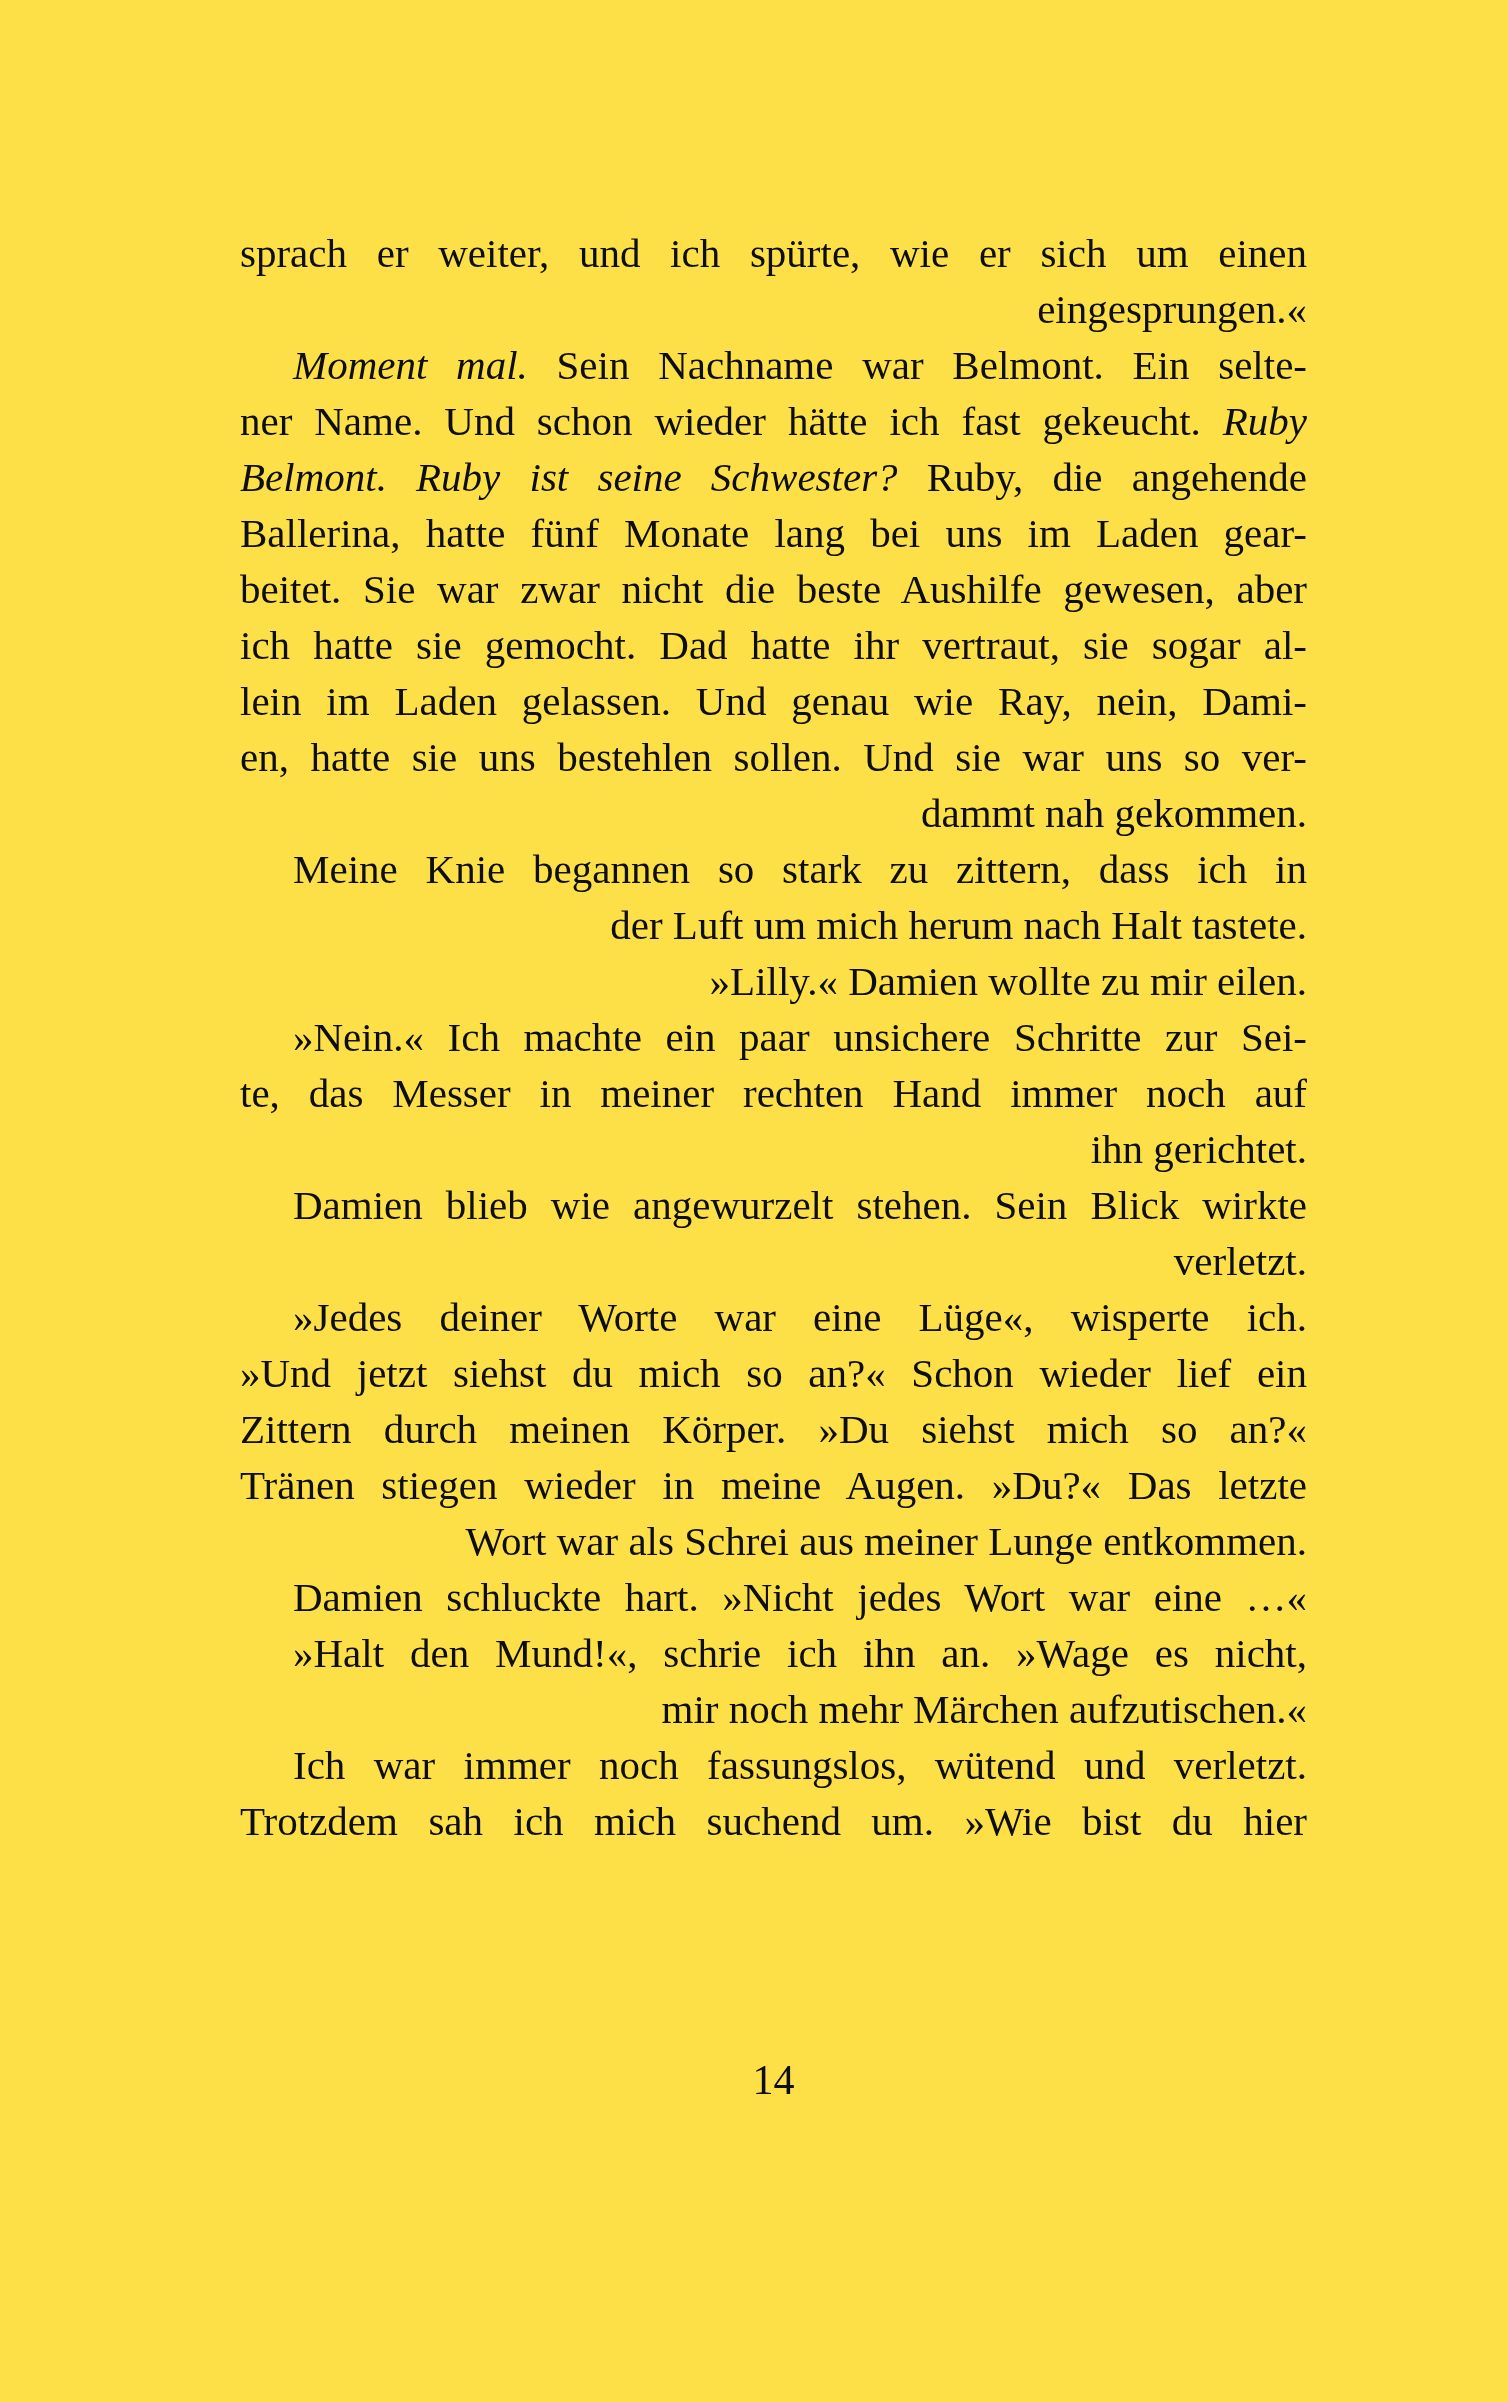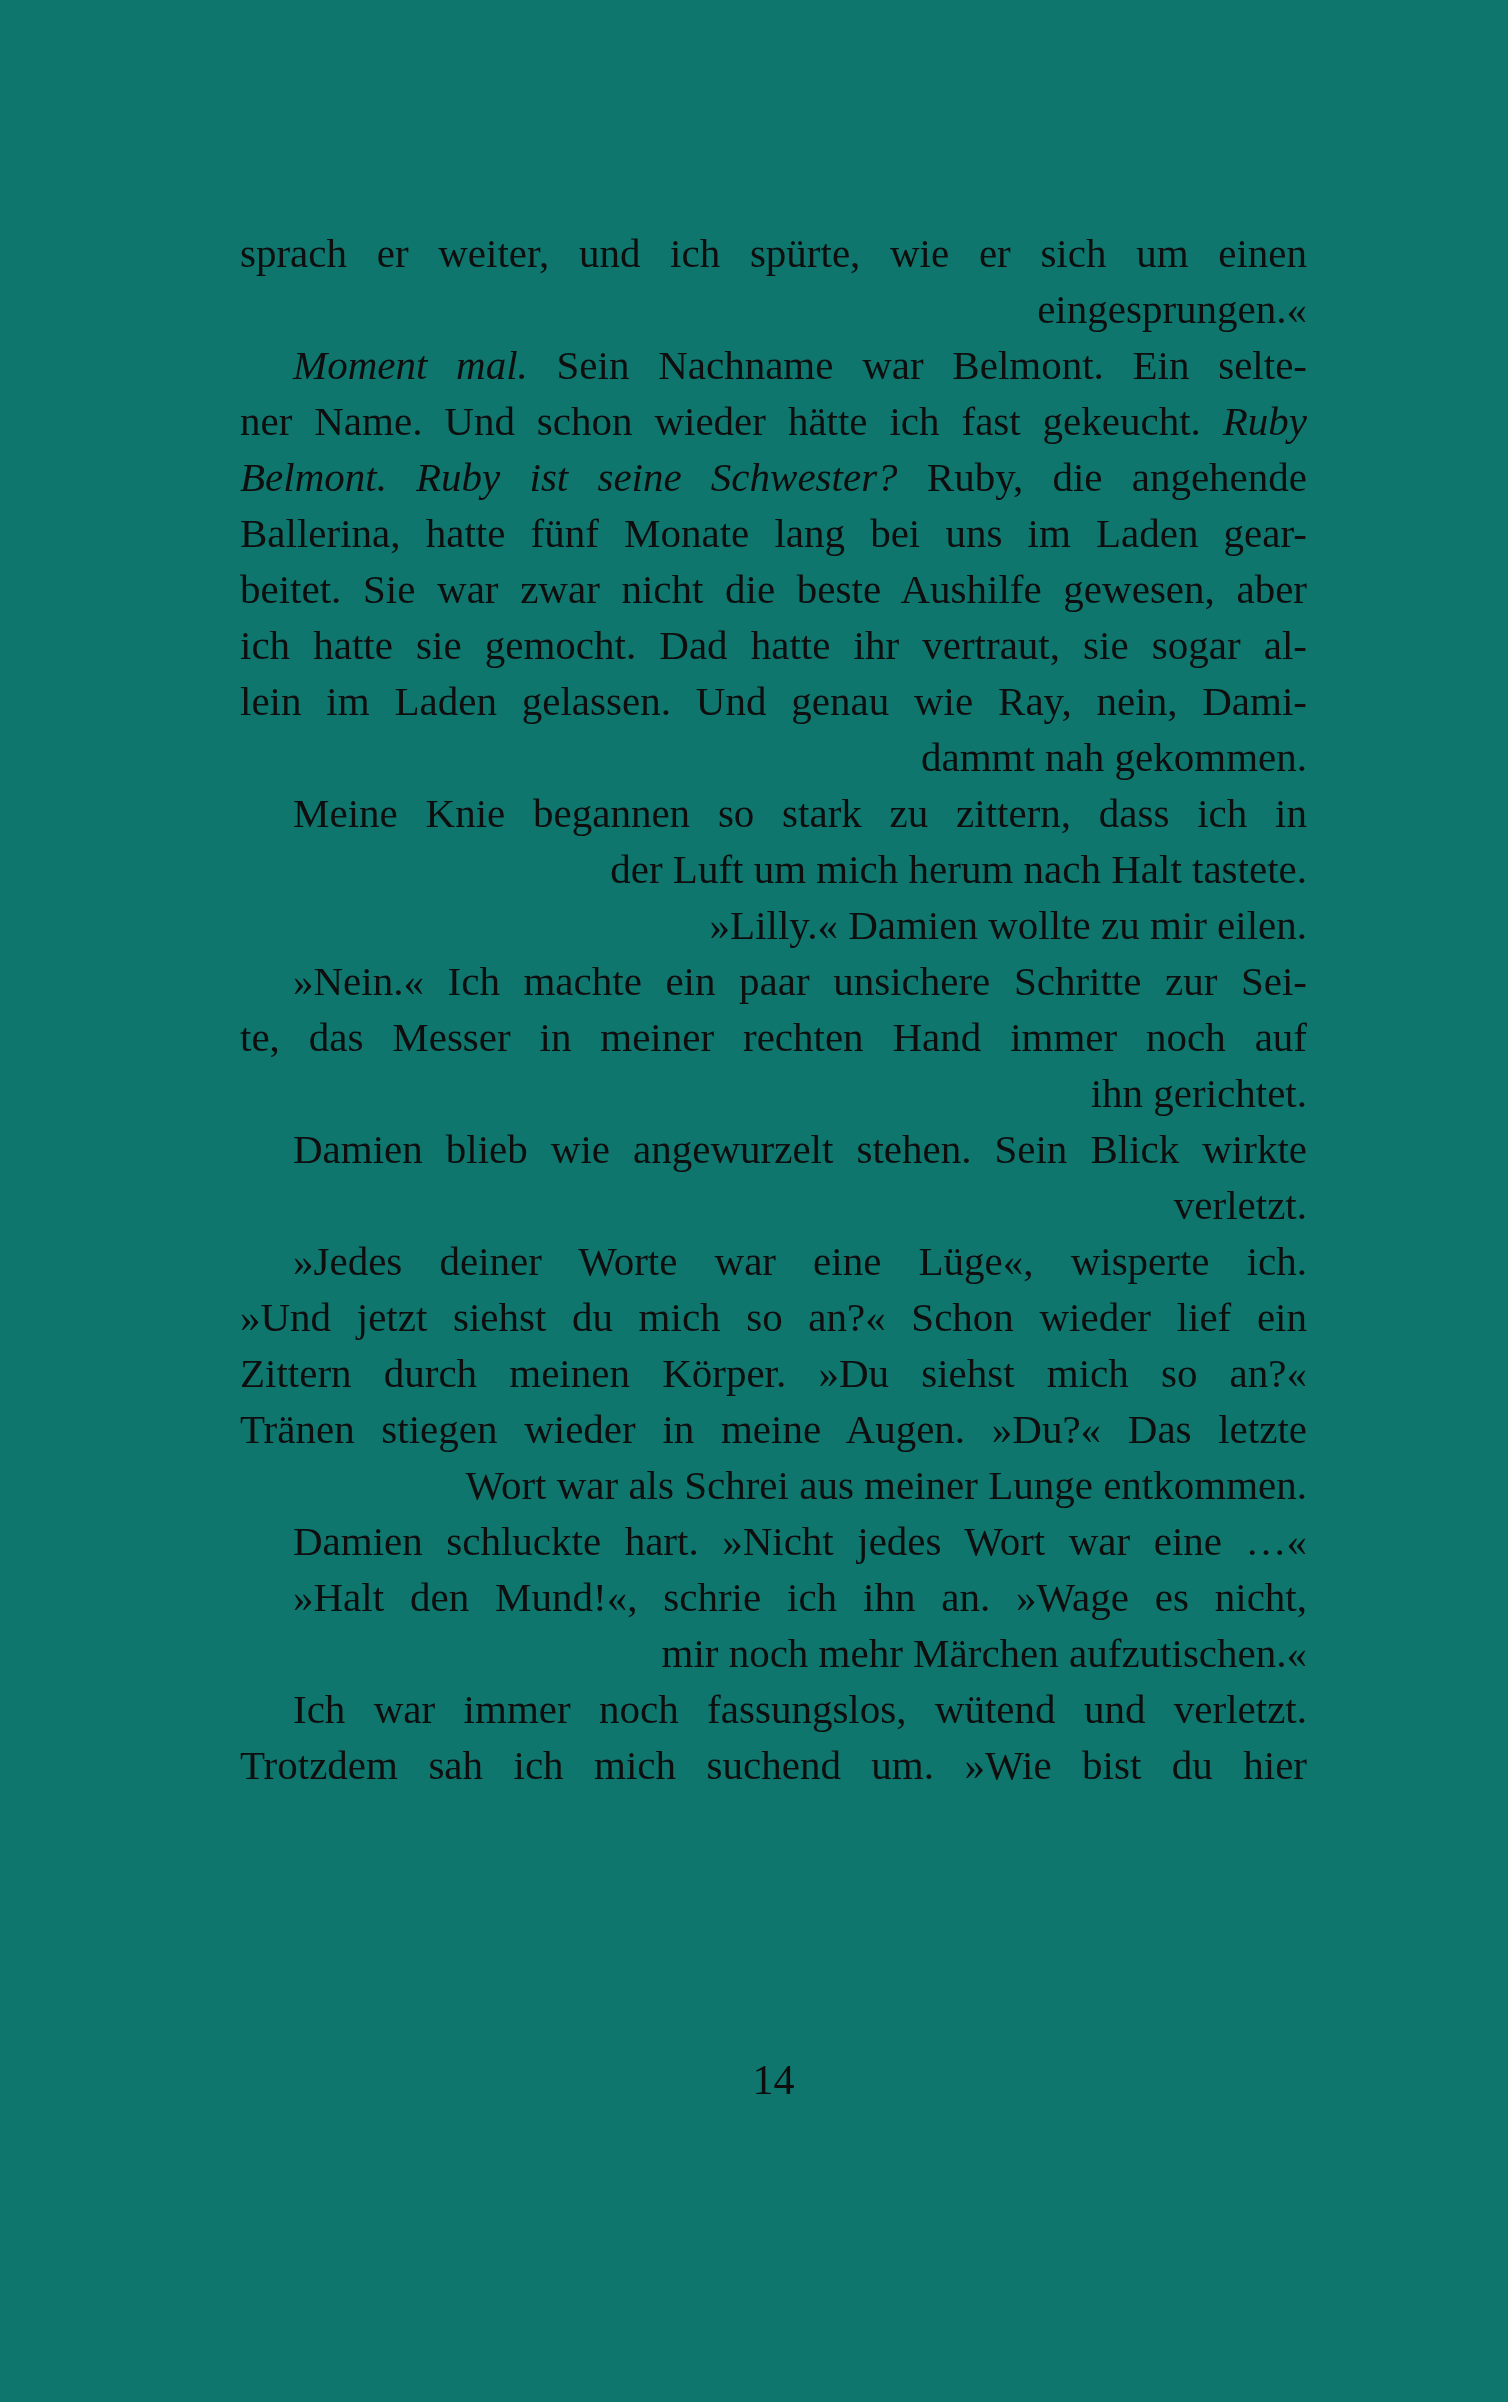--- a/index.html
+++ b/index.html
@@ -10,21 +10,21 @@
     width: 1508px;
     height: 2403px;
     background: #ffffff;
     position: relative;
     font-family: "Liberation Serif", "DejaVu Serif", serif;
     color: #0e0e0e;
   }
   .page {
     position: absolute;
     inset: 0;
-    background: #0f766e;
+    background: #fde047;
   }
   .text-block {
     position: absolute;
     left: 240px;
     top: 225px;
     width: 1067px;
     font-size: 41px;
     line-height: 56px;
     hyphens: none;
   }
@@ -64,20 +64,21 @@
   <div class="text-block">
       <div class="line just"><span>sprach er weiter, und ich spürte, wie er sich um einen</span></div>
       <div class="line"><span>eingesprungen.«</span></div>
       <div class="line just indent"><span class="em">Moment mal.</span><span> Sein Nachname war Belmont. Ein selte-</span></div>
       <div class="line just"><span>ner Name. Und schon wieder hätte ich fast gekeucht. </span><span class="em">Ruby</span></div>
       <div class="line just"><span class="em">Belmont. Ruby ist seine Schwester?</span><span> Ruby, die angehende</span></div>
       <div class="line just"><span>Ballerina, hatte fünf Monate lang bei uns im Laden gear-</span></div>
       <div class="line just"><span>beitet. Sie war zwar nicht die beste Aushilfe gewesen, aber</span></div>
       <div class="line just"><span>ich hatte sie gemocht. Dad hatte ihr vertraut, sie sogar al-</span></div>
       <div class="line just"><span>lein im Laden gelassen. Und genau wie Ray, nein, Dami-</span></div>
+      <div class="line just"><span>en, hatte sie uns bestehlen sollen. Und sie war uns so ver-</span></div>
       <div class="line"><span>dammt nah gekommen.</span></div>
       <div class="line just indent"><span>Meine Knie begannen so stark zu zittern, dass ich in</span></div>
       <div class="line"><span>der Luft um mich herum nach Halt tastete.</span></div>
       <div class="line indent"><span>»Lilly.« Damien wollte zu mir eilen.</span></div>
       <div class="line just indent"><span>»Nein.« Ich machte ein paar unsichere Schritte zur Sei-</span></div>
       <div class="line just"><span>te, das Messer in meiner rechten Hand immer noch auf</span></div>
       <div class="line"><span>ihn gerichtet.</span></div>
       <div class="line just indent"><span>Damien blieb wie angewurzelt stehen. Sein Blick wirkte</span></div>
       <div class="line"><span>verletzt.</span></div>
       <div class="line just indent"><span>»Jedes deiner Worte war eine Lüge«, wisperte ich.</span></div>

